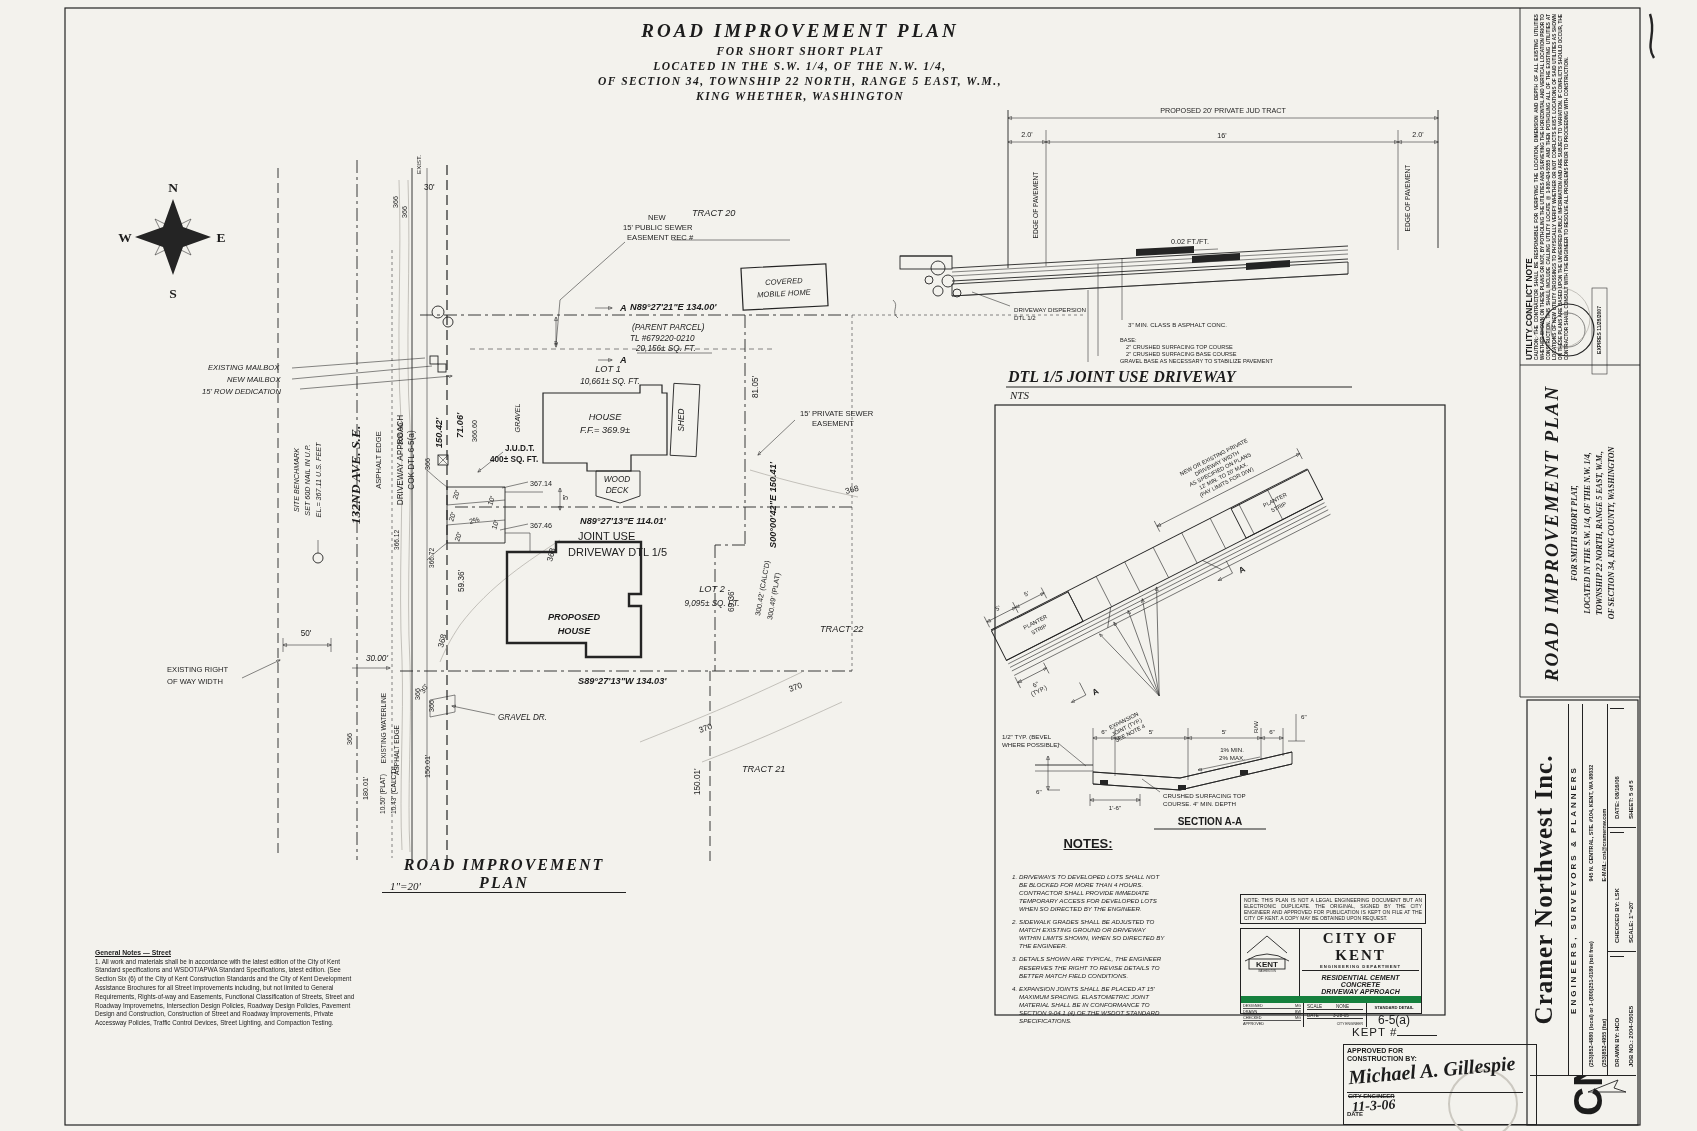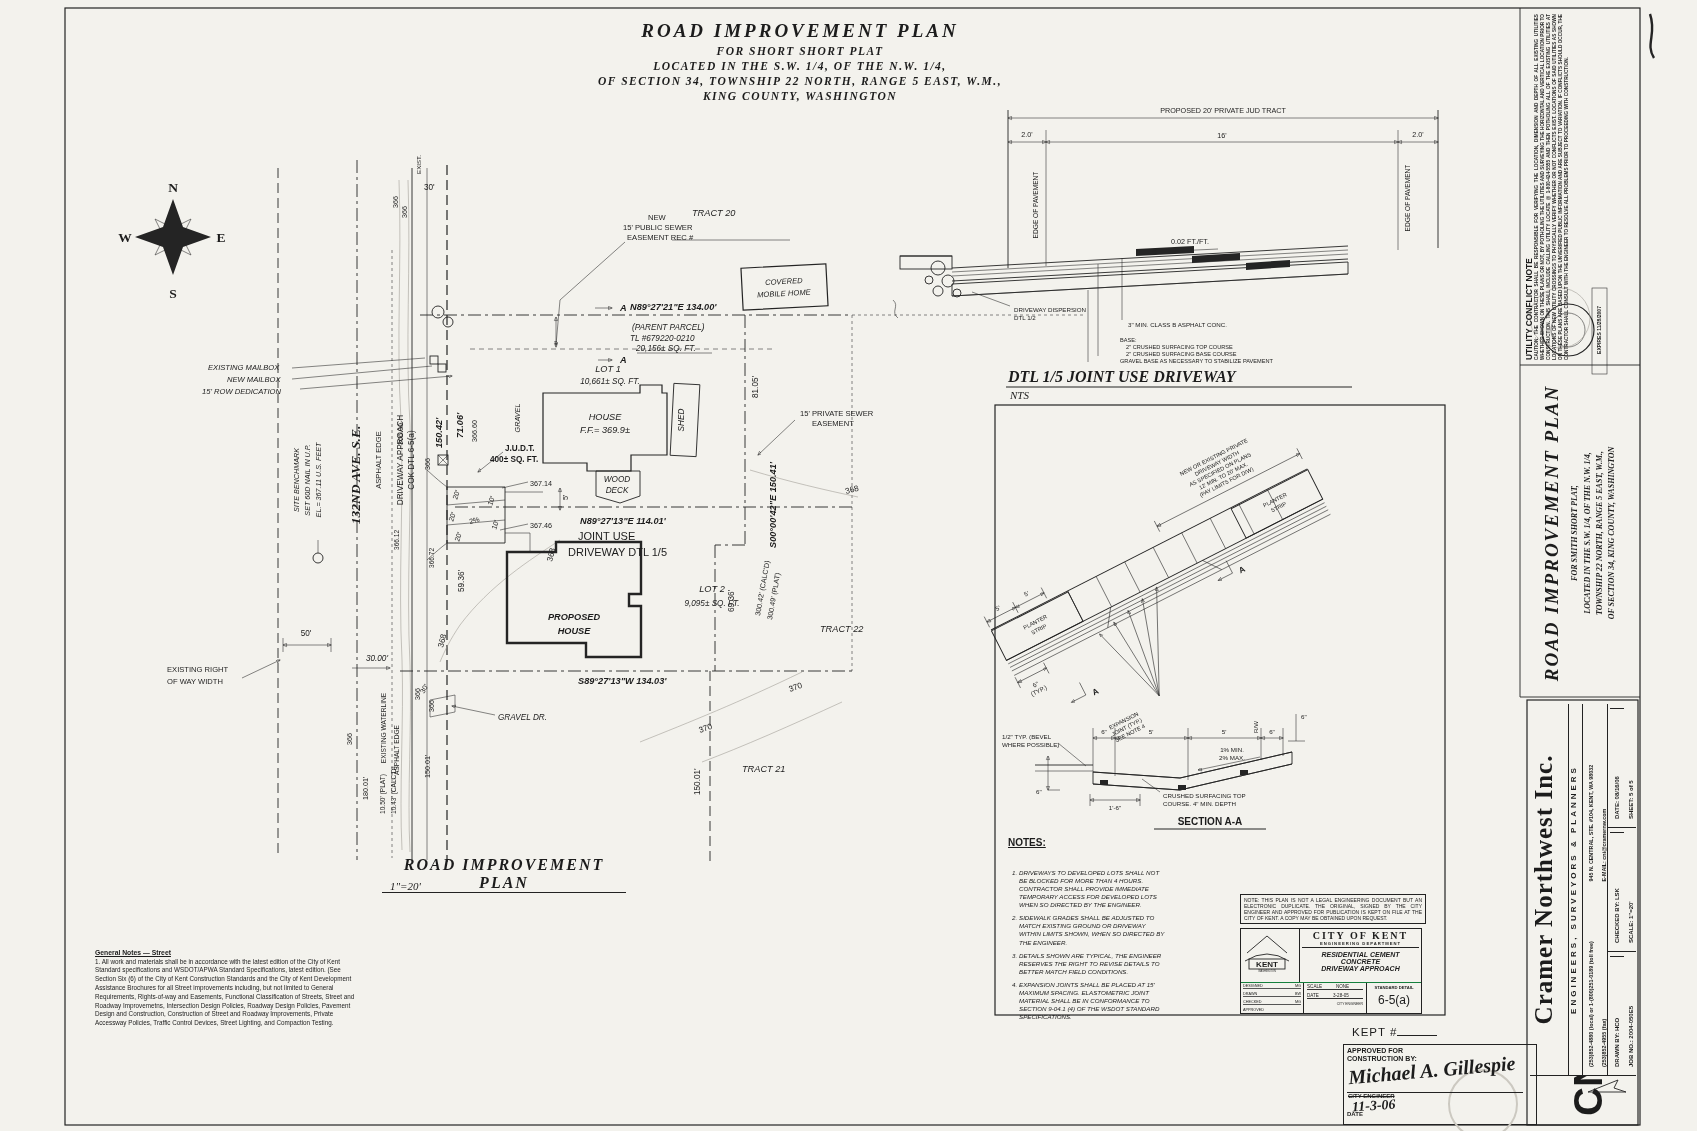--- a/index.html
+++ b/index.html
@@ -21,31 +21,31 @@
   .rot{position:absolute;transform-origin:0 0;transform:rotate(-90deg);}
   #title-block{left:520px;top:20px;width:560px;text-align:center;font-family:"Liberation Serif",serif;font-style:italic;}
   #title-block .t1{font-size:19px;font-weight:bold;letter-spacing:3px;}
   #title-block .t2{font-size:11.5px;font-weight:bold;letter-spacing:1.5px;margin-top:3px;}
   #gnotes{left:95px;top:948px;width:264px;font-size:6.3px;line-height:1.4;}
   #gnotes .h{font-weight:bold;text-decoration:underline;font-size:6.8px;}
   #scalebar{left:382px;top:856px;width:244px;text-align:center;font-family:"Liberation Serif",serif;
             font-style:italic;font-weight:bold;font-size:16px;letter-spacing:2px;border-bottom:1.6px solid #222;}
   #scaleval{left:390px;top:880px;font-family:"Liberation Serif",serif;font-style:italic;font-size:11px;}
   #dnotes{left:1008px;top:836px;width:160px;font-size:6.2px;line-height:1.3;font-style:italic;}
-  #dnotes .h{font-weight:bold;text-decoration:underline;font-style:normal;font-size:10px;margin-bottom:20px;}
+  #dnotes .h{font-weight:bold;text-decoration:underline;font-style:normal;font-size:13px;margin-bottom:20px;text-align:center;}
   #dnotes ol{margin:0;padding-left:11px;} #dnotes li{margin-bottom:5px;}
   #kentnote{left:1240px;top:894px;width:178px;border:1.2px solid #222;padding:2px 3px;font-size:5px;line-height:1.22;text-align:justify;}
   #kentblock{left:1240px;top:928px;width:180px;height:84px;border:1.6px solid #222;display:flex;flex-direction:column;background:#f3f2ed;}
   #kentblock .r1{flex:1;display:flex;}
   #kentblock .logo{width:58px;border-right:1px solid #222;display:flex;align-items:center;justify-content:center;}
   #kentblock .hd{flex:1;padding:1px 2px;text-align:center;}
-  #kentblock .agency{font-family:"Liberation Serif",serif;font-weight:bold;font-size:10px;letter-spacing:2px;}
+  #kentblock .agency{font-family:"Liberation Serif",serif;font-weight:bold;font-size:15px;letter-spacing:2px;}
   #kentblock .dept{font-size:4.2px;font-weight:bold;letter-spacing:1px;border-bottom:1px solid #222;padding-bottom:1px;}
   #kentblock .t1{font-size:7px;font-weight:bold;font-style:italic;margin-top:3px;}
-  #kentblock .r2{height:30px;border-top:1px solid #15803d;display:flex;font-size:3.8px;}
+  #kentblock .r2{height:30px;border-top:7px solid #15803d;display:flex;font-size:3.8px;}
   #kentblock .c1{width:58px;border-right:1px solid #222;padding:1px 2px;display:flex;flex-direction:column;justify-content:space-between;}
   #kentblock .c1 div{border-bottom:.6px solid #555;display:flex;justify-content:space-between;}
   #kentblock .c2{flex:1;border-right:1px solid #222;padding:1px 3px;font-size:4.6px;}
   #kentblock .c2 .ln{border-bottom:.7px solid #333;display:flex;justify-content:space-between;margin-bottom:3px;}
   #kentblock .c3{width:54px;text-align:center;}
   #kentblock .stdl{font-size:4.2px;font-weight:bold;margin-top:2px;}
   #kentblock .stdv{font-size:12px;margin-top:3px;}
   #kiva{left:1352px;top:1026px;font-size:11.5px;letter-spacing:1px;}
   #kiva span.u{display:inline-block;width:40px;border-bottom:1px solid #222;}
   #approval{left:1343px;top:1044px;width:186px;height:75px;border:1.6px solid #222;padding:2px 3px;font-size:7px;font-weight:bold;line-height:1.15;}
@@ -455,21 +455,21 @@
     <circle cx="1560" cy="318" r="30" class="w0 gray"></circle>
     <rect x="1592" y="288" width="15" height="86" class="w0"></rect>
   </g>
 </svg>
 
 <div id="title-block" class="abs">
   <div class="t1">ROAD IMPROVEMENT PLAN</div>
   <div class="t2">FOR SHORT SHORT PLAT</div>
   <div class="t2">LOCATED IN THE S.W. 1/4, OF THE N.W. 1/4,</div>
   <div class="t2">OF SECTION 34, TOWNSHIP 22 NORTH, RANGE 5 EAST, W.M.,</div>
-  <div class="t2">KING COUNTY, WASHINGTON</div>
+  <div class="t2">KING WHETHER, WASHINGTON</div>
 </div>
 
 <div id="scalebar" class="abs">ROAD IMPROVEMENT PLAN</div>
 <div id="scaleval" class="abs">1"=20'</div>
 
 <div id="gnotes" class="abs">
   <div class="h">General Notes — Street</div>
   <div>1. All work and materials shall be in accordance with the latest edition of the City of Kent Standard specifications and WSDOT/APWA Standard Specifications, latest edition. (See Section Six (6) of the City of Kent Construction Standards and the City of Kent Development Assistance Brochures for all Street improvements including, but not limited to General Requirements, Rights-of-way and Easements, Functional Classification of Streets, Street and Roadway Improvemetns, Intersection Design Policies, Roadway Design Policies, Pavement Design and Construction, Construction of Street and Roadway Improvements, Private Accessway Policies, Traffic Control Devices, Street Lighting, and Compaction Testing.</div>
 </div>
 

